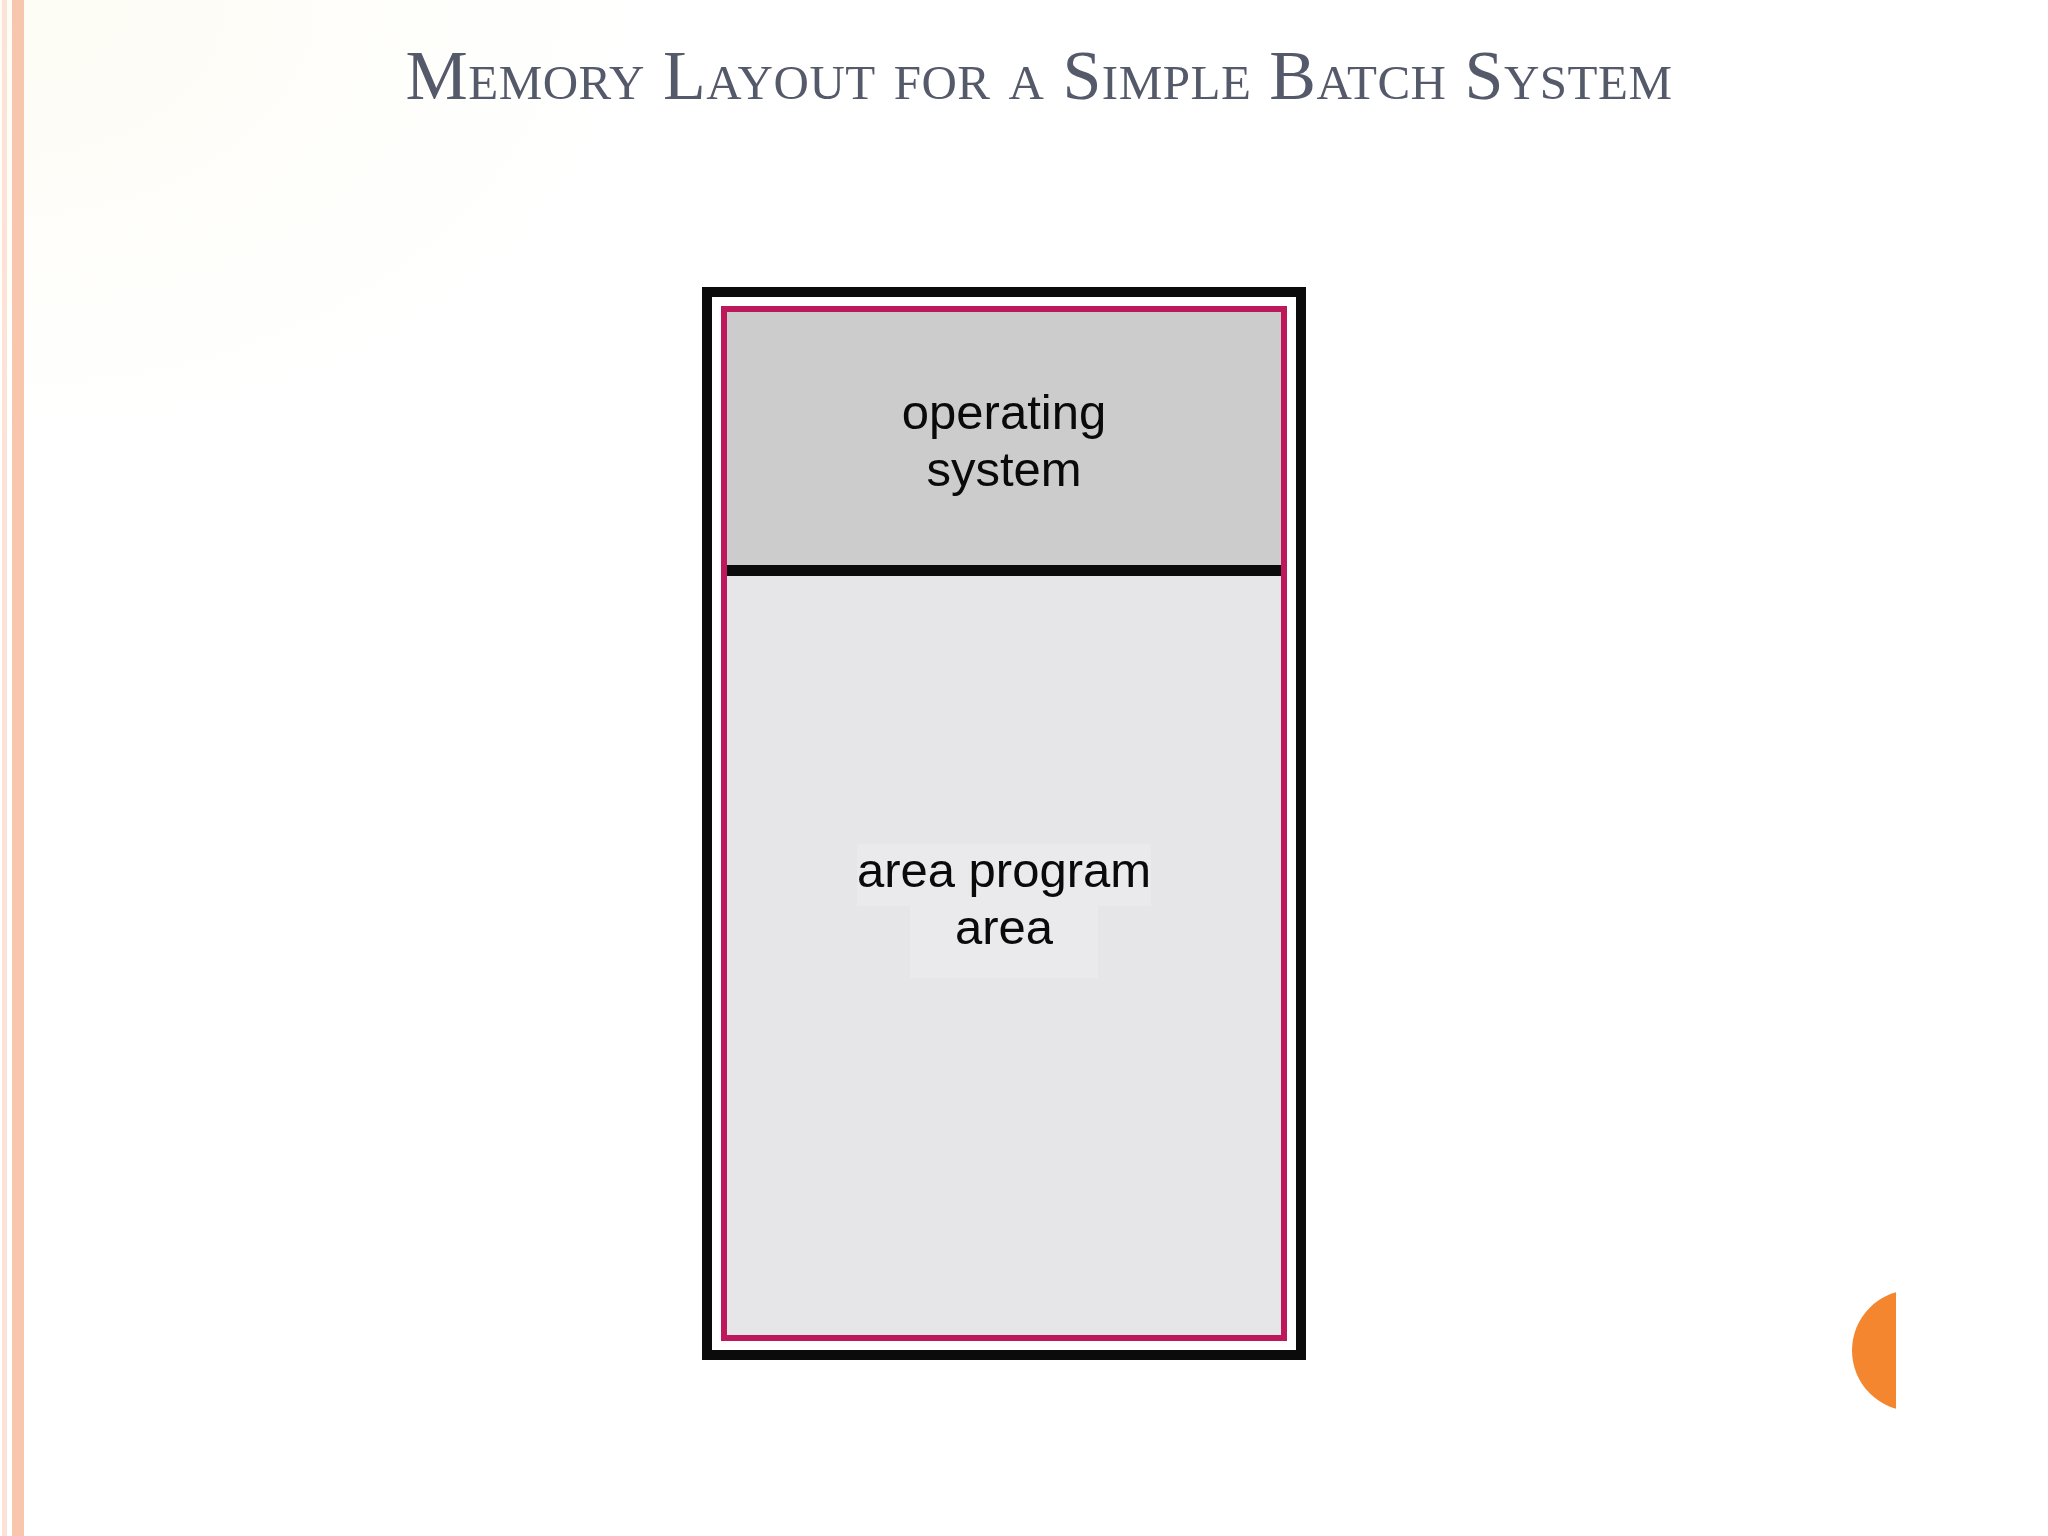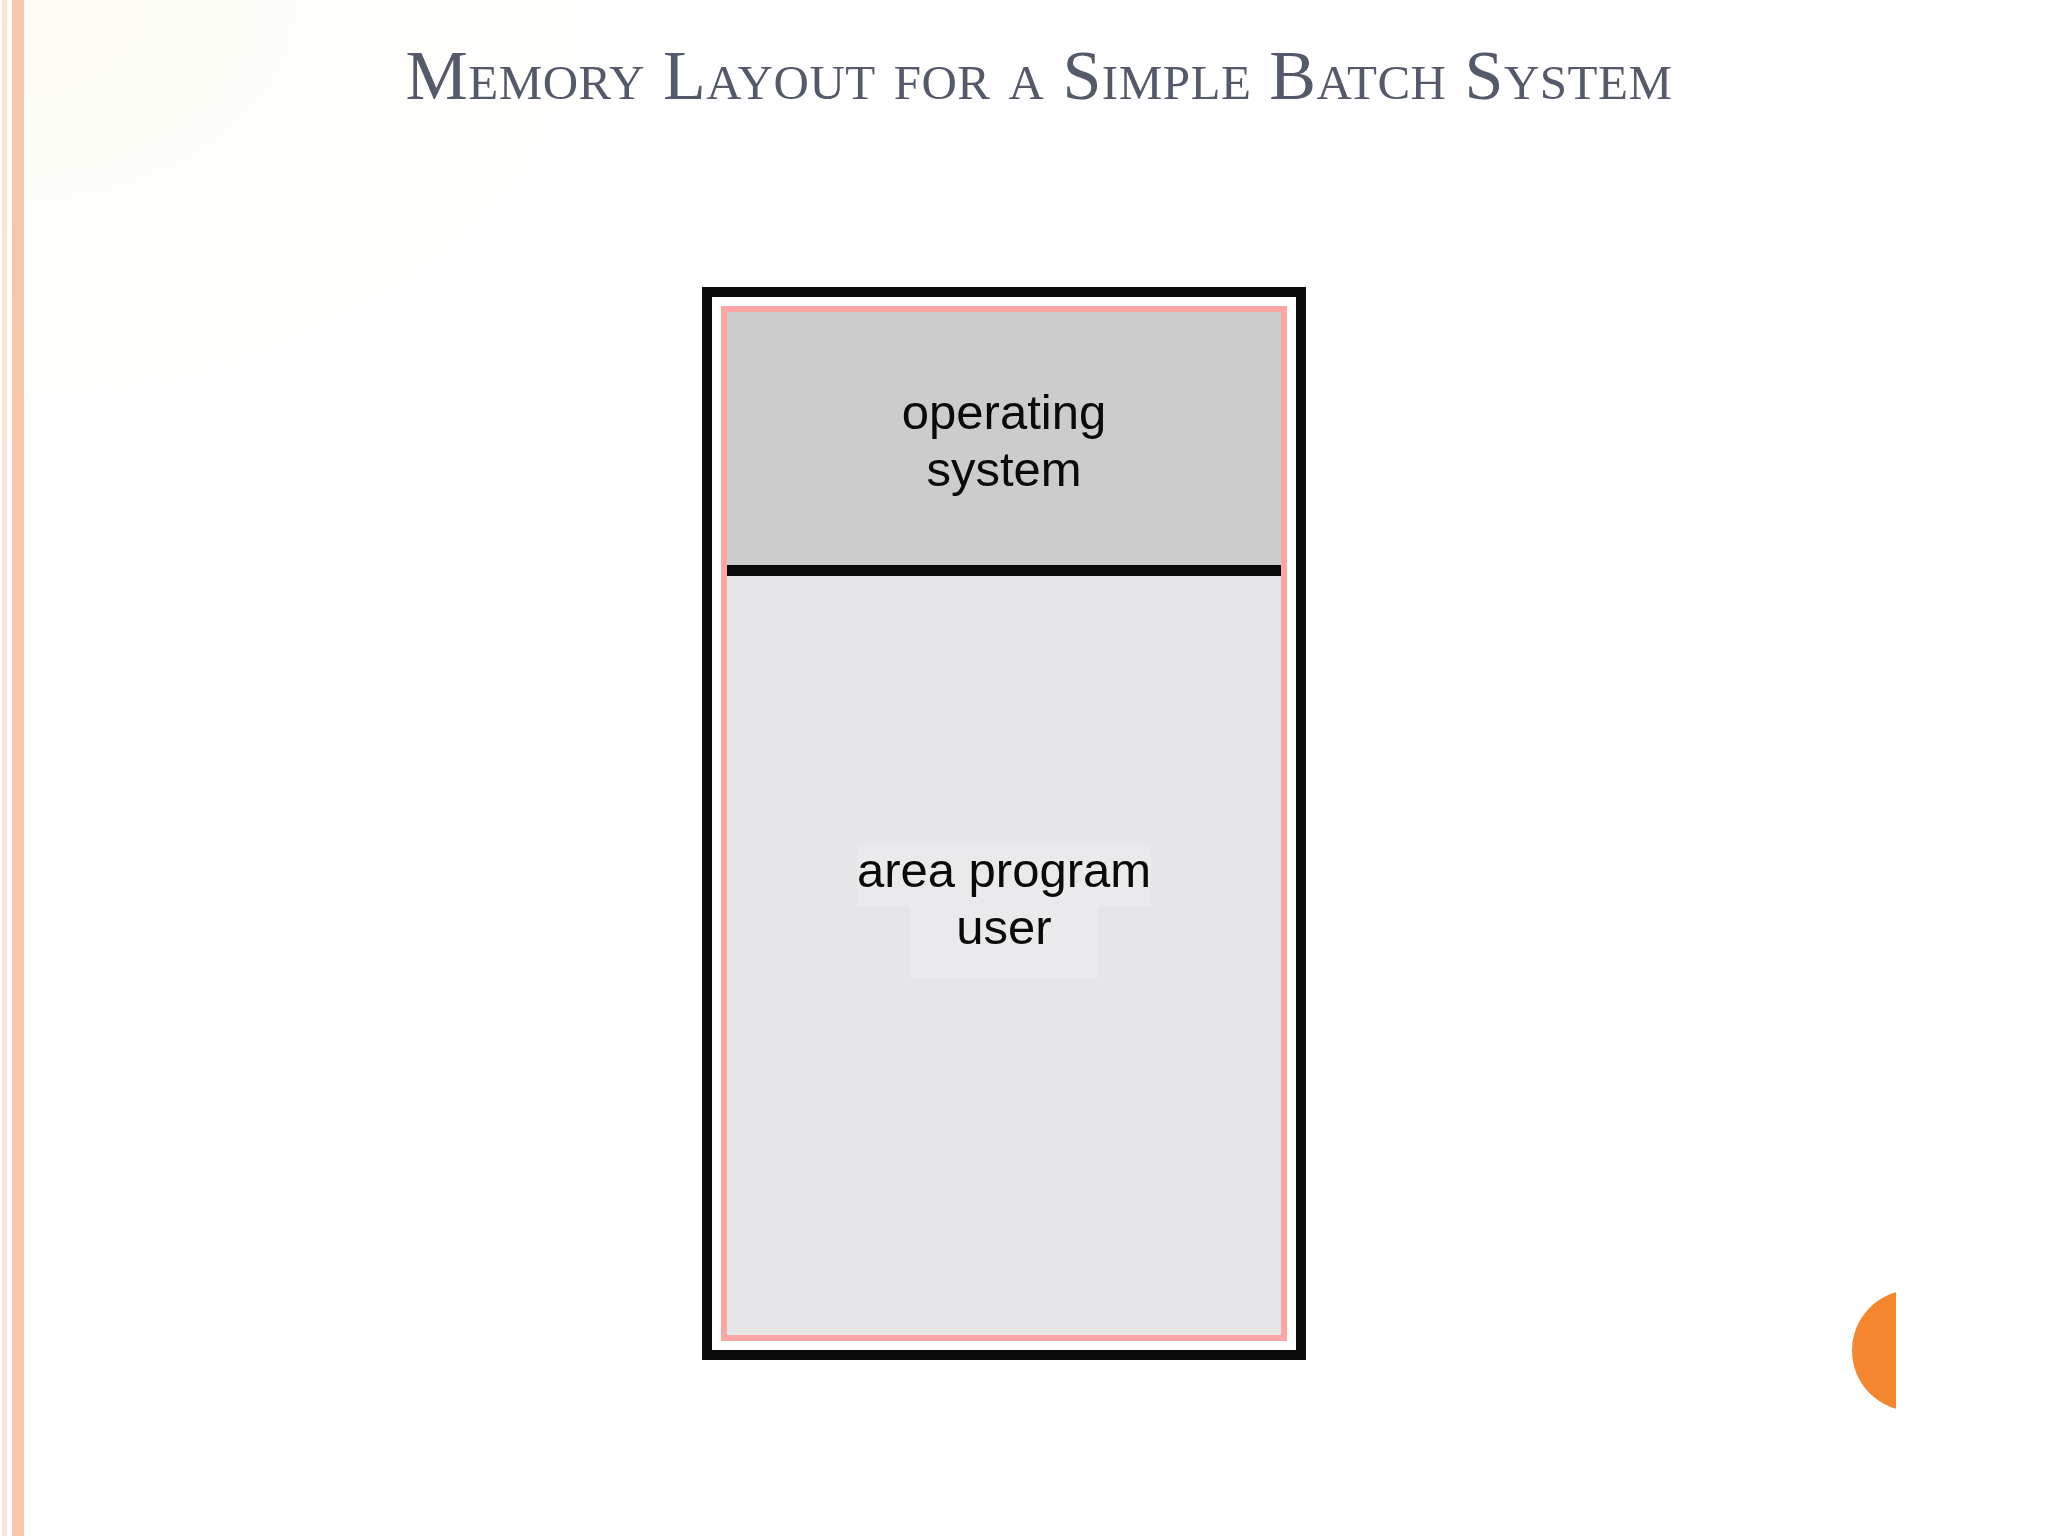--- a/index.html
+++ b/index.html
@@ -67,21 +67,21 @@
     border: 10px solid #0b0b0b;
     background: #ffffff;
   }
   .memory-frame-inner {
     position: absolute;
     left: 9px;
     top: 9px;
     right: 9px;
     bottom: 9px;
     box-sizing: border-box;
-    border: 6px solid #fca5a5;
+    border: 6px solid #be185d;
     background: #ffffff;
     display: flex;
     flex-direction: column;
   }
   .mem-region {
     position: relative;
     display: flex;
     align-items: center;
     justify-content: center;
     box-sizing: border-box;
@@ -173,21 +173,21 @@
           <span>system</span>
         </div>
       </div>
 
       <div class="mem-region user">
         <div class="user-label-wrap">
           <div class="user-label-bg1"></div>
           <div class="user-label-bg2"></div>
           <div class="mem-label user-label-text">
             <span>area program</span><br>
-            <span>user</span>
+            <span>area</span>
           </div>
         </div>
       </div>
 
     </div>
   </div>
 
   <div class="orange-dot"></div>
 
 </div>

